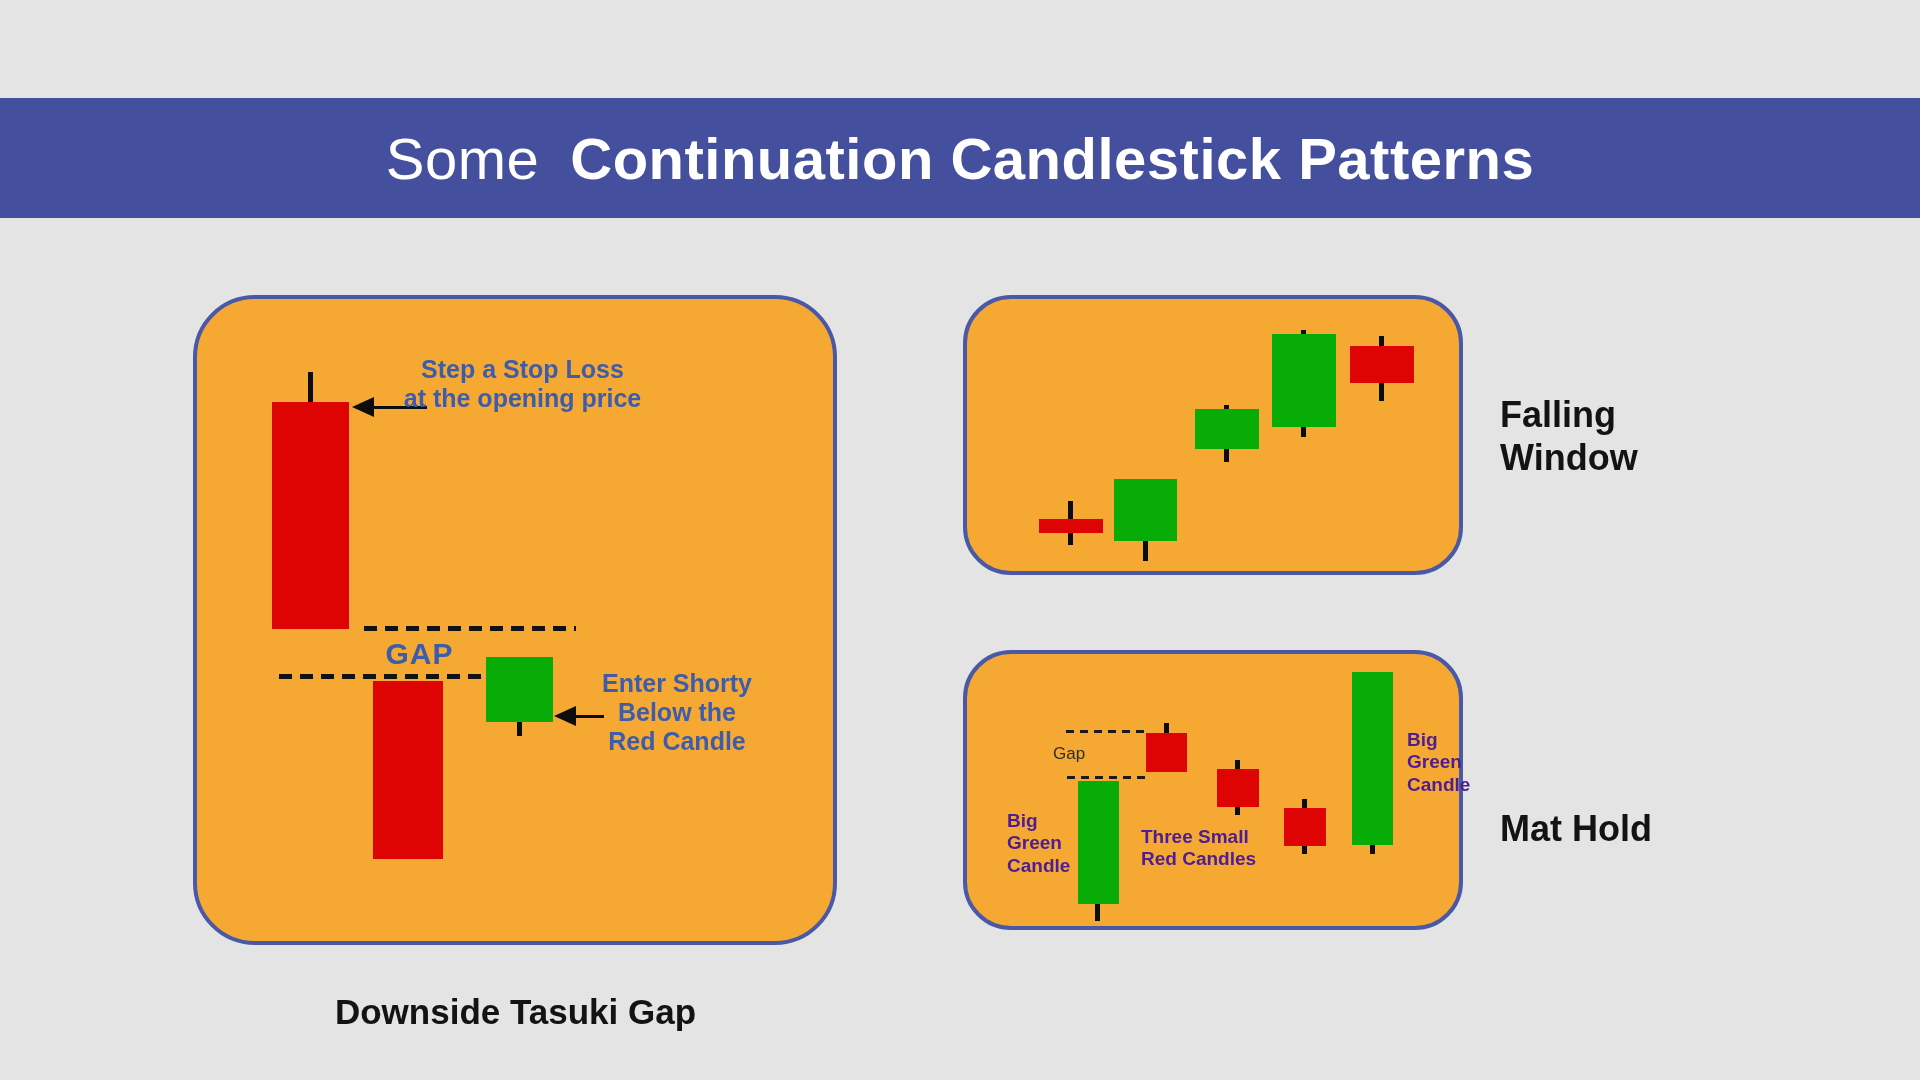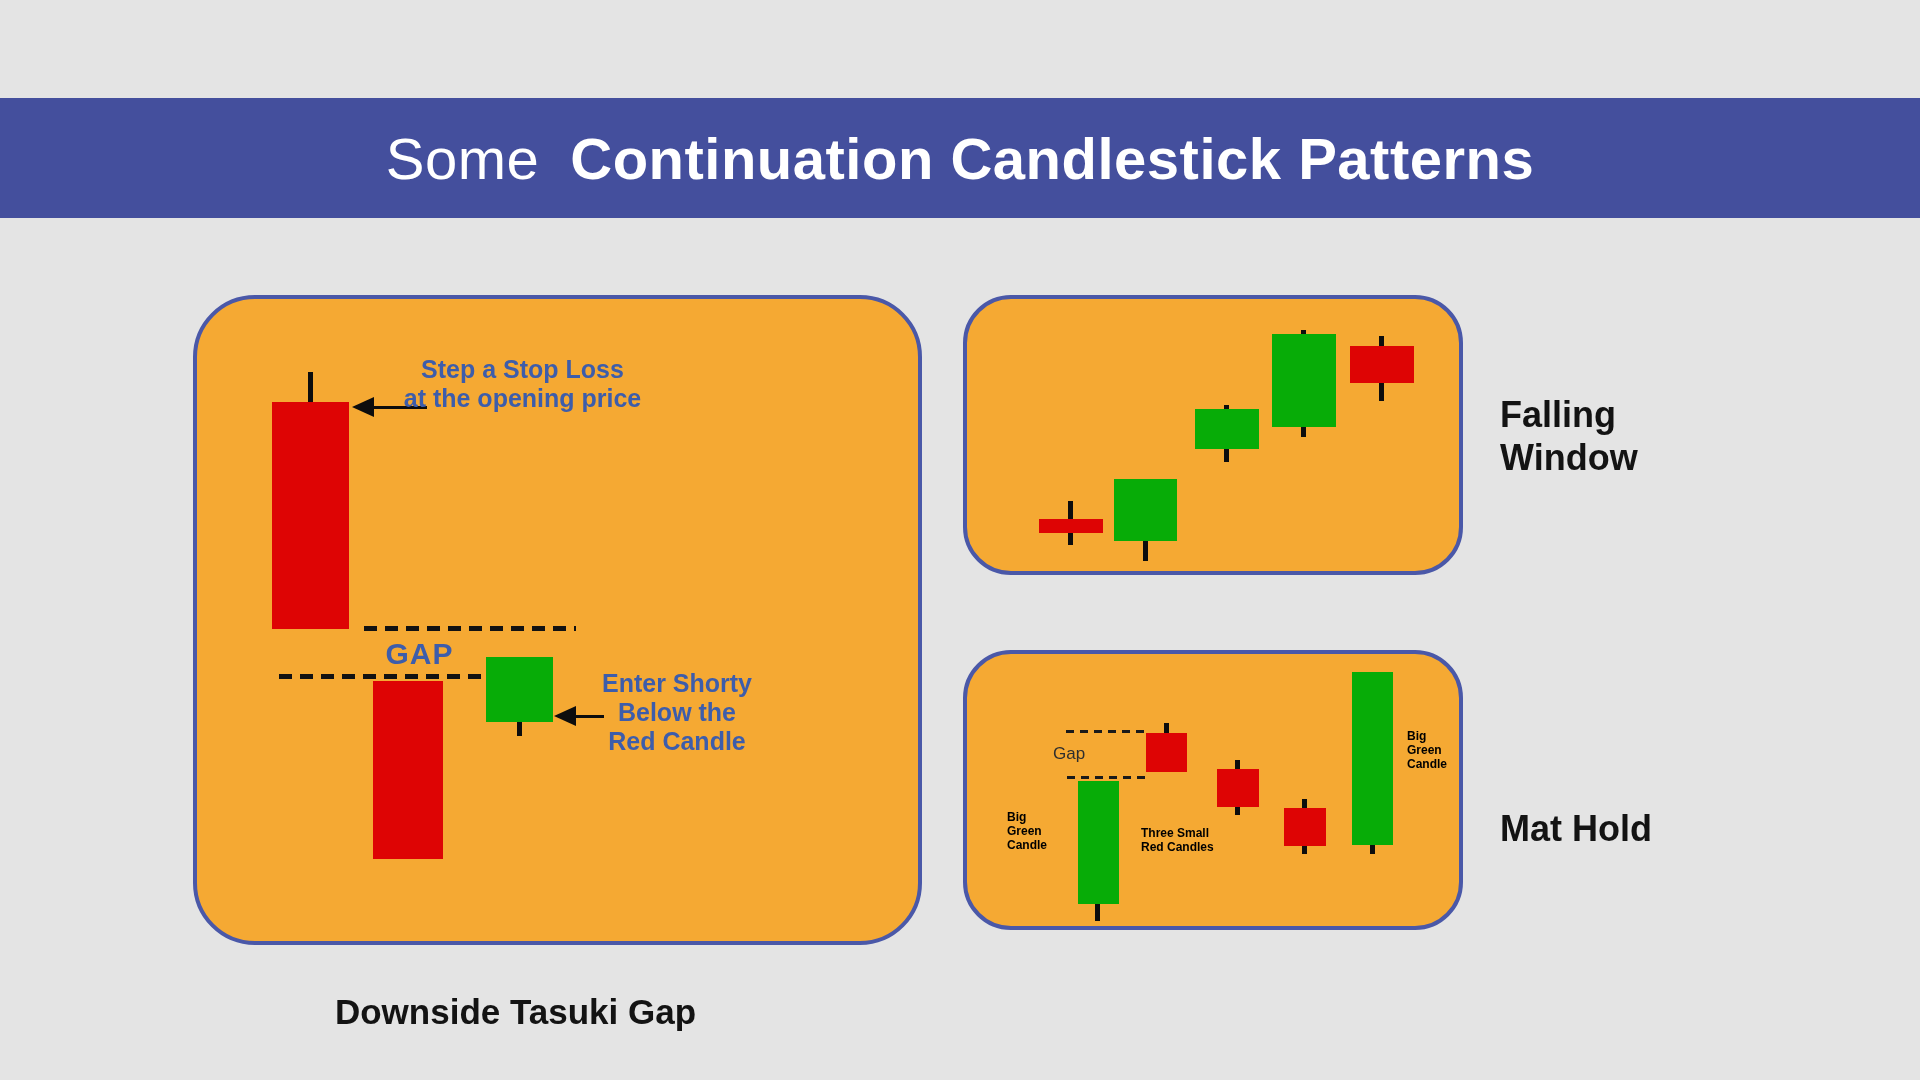--- a/index.html
+++ b/index.html
@@ -15,21 +15,21 @@
     display:flex;align-items:center;justify-content:center;
     color:#ffffff;font-size:58px;letter-spacing:0.5px;
   }
   .header .light{font-weight:400;margin-right:16px;}
   .header .strong{font-weight:700;margin-left:15px;}
   
   .panel{
     position:absolute;background:var(--panel-bg,#f5a933);
     border:4px solid var(--panel-border,#4a58a8);box-sizing:border-box;
   }
-  #panel-tasuki{left:193px;top:295px;width:729px;height:650px;border-radius:62px;}
+  #panel-tasuki{left:193px;top:295px;width:644px;height:650px;border-radius:62px;}
   #panel-fw{left:963px;top:295px;width:500px;height:280px;border-radius:48px;}
   #panel-mh{left:963px;top:650px;width:500px;height:280px;border-radius:48px;}
   .layer{position:absolute;left:0;top:0;right:0;bottom:0;}
   
   .wick{position:absolute;width:5px;background:var(--wick,#0d0d0d);}
   .candle-body{position:absolute;}
   .candle-body.red{background:var(--candle-red,#de0404);}
   .candle-body.green{background:var(--candle-green,#07ac07);}
   .dash{
     position:absolute;height:5px;
@@ -55,21 +55,21 @@
     position:absolute;left:193px;top:972px;width:645px;text-align:center;
     font-size:35px;font-weight:700;color:var(--text-dark,#131313);margin-top:20px;
   }
   .side-label{
     position:absolute;left:1500px;width:270px;text-align:left;
     font-size:36px;font-weight:700;line-height:1.2;color:var(--text-dark,#131313);
   }
   #fw-label{top:393px;}
   #mh-label{top:766px;margin-top:41px;}
   
-  .mh-text{position:absolute;color:#000000;font-size:12px;line-height:1.18;font-weight:600;}
+  .mh-text{position:absolute;color:#4c1d95;font-size:19px;line-height:1.18;font-weight:600;}
   #mh-gap{left:86px;top:90px;font-size:17px;font-weight:400;color:#2e2e2e;}
   #mh-left{left:40px;top:156px;}
   #mh-mid{left:174px;top:172px;width:150px;text-align:left;}
   #mh-right{left:440px;top:75px;}
 </style>
 </head>
 <body>
 
 <div class="canvas">
 

